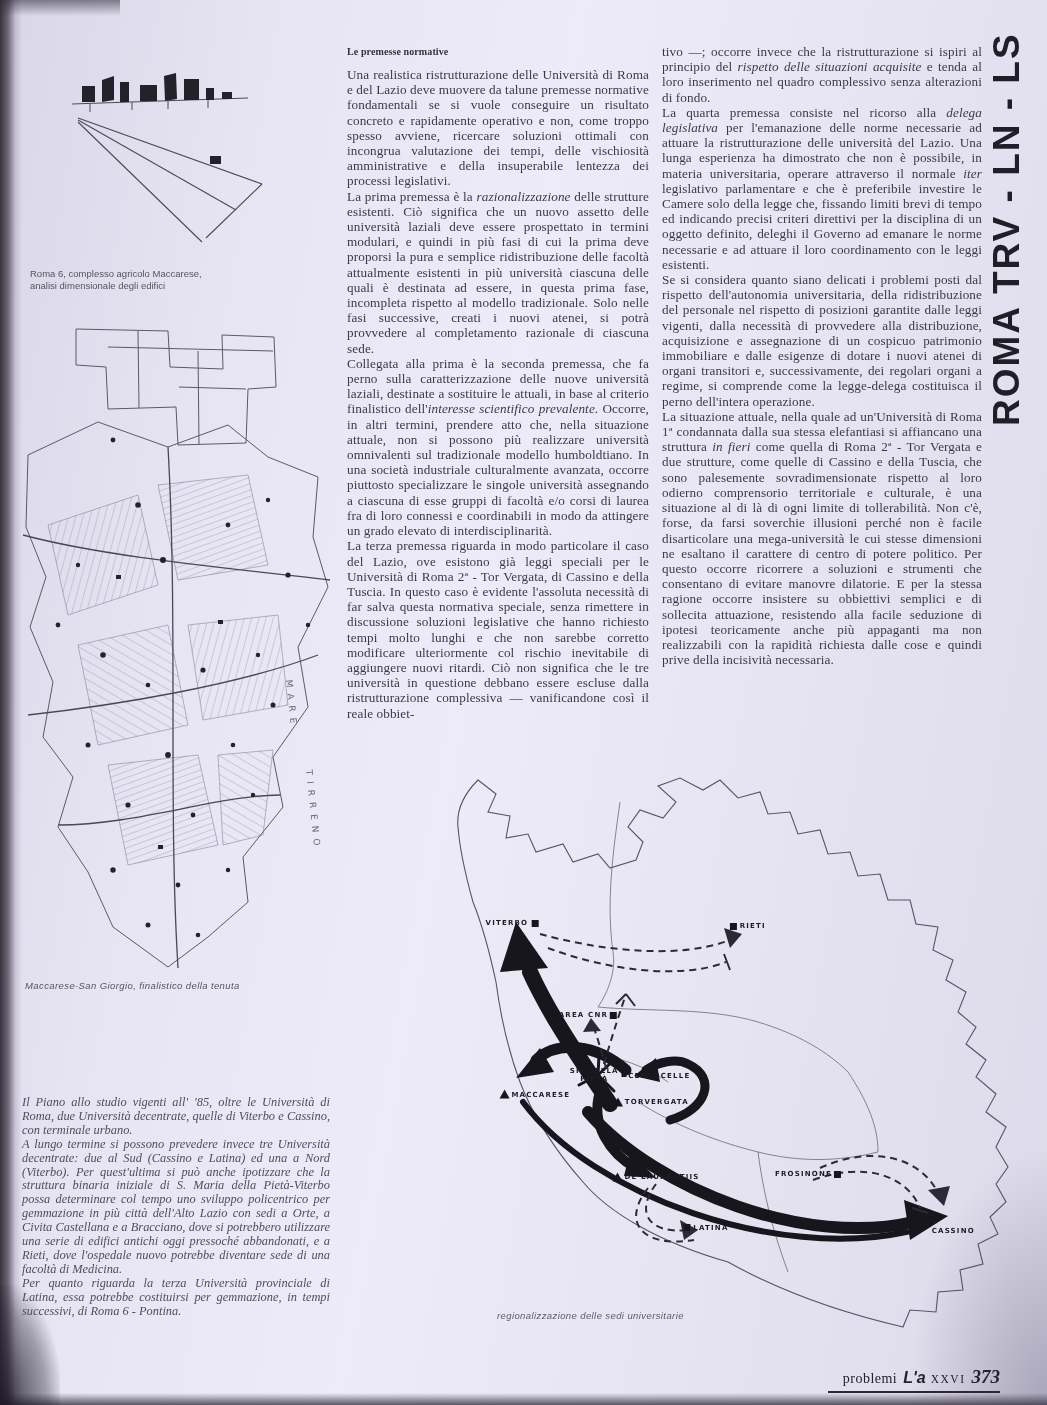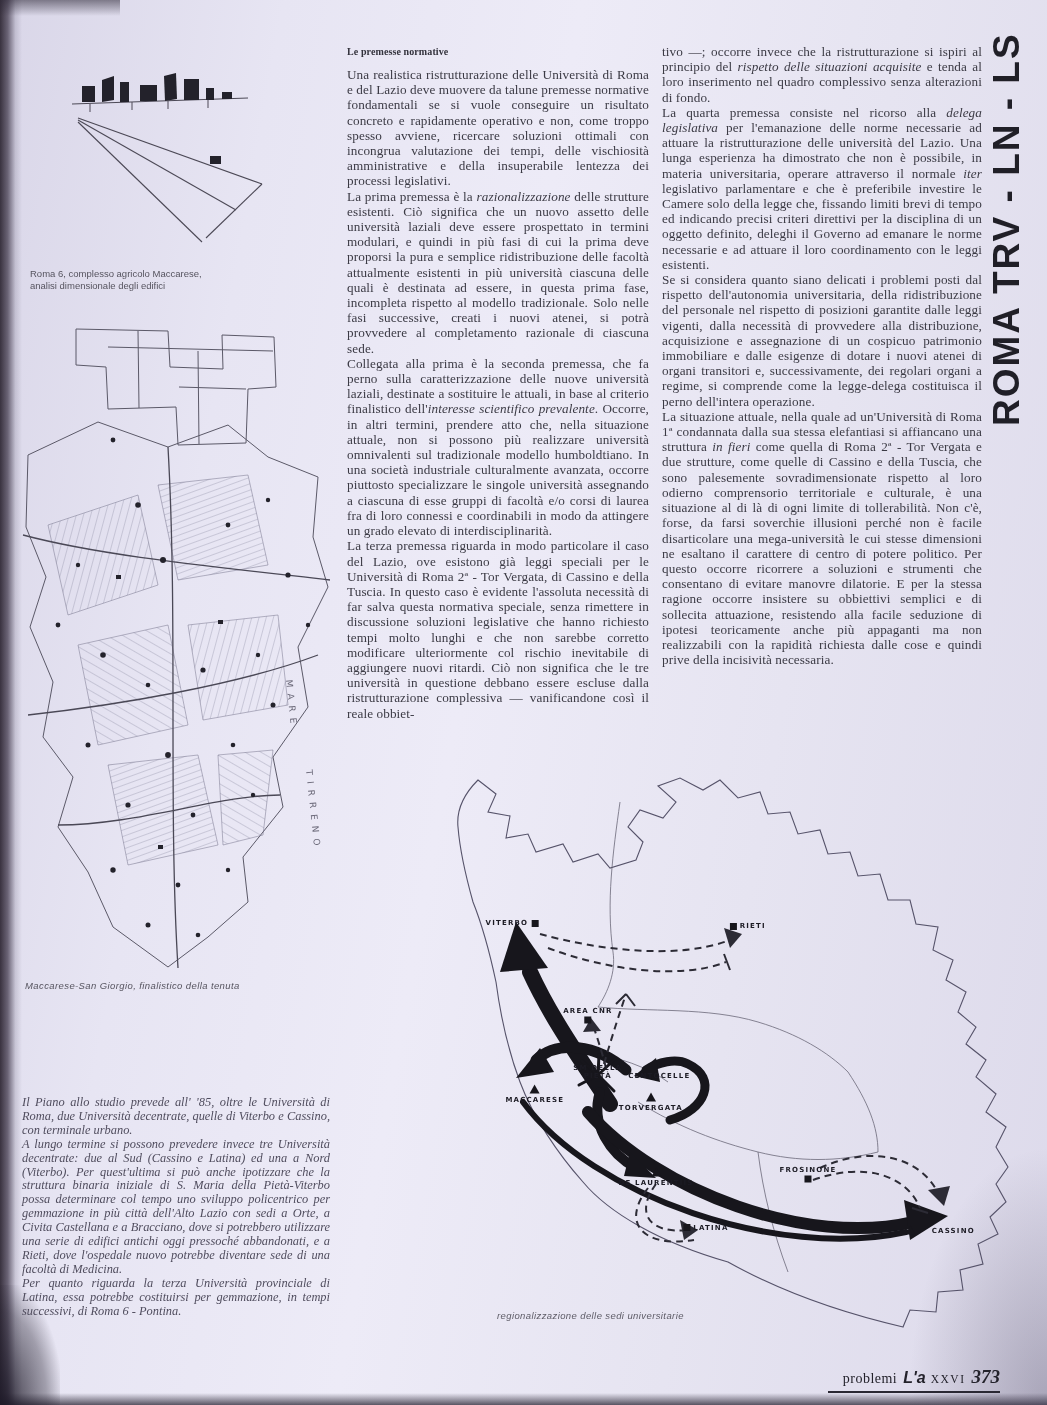--- a/index.html
+++ b/index.html
@@ -51,21 +51,21 @@
   
   .fig{position:absolute;}
   .fig-axon{left:60px;top:52px;width:250px;height:205px;}
   .fig-plani{left:18px;top:325px;width:318px;height:645px;}
   .fig-lazio{left:358px;top:772px;width:655px;height:560px;}
   .fig svg{display:block;width:100%;height:100%;}
 
   
   .map-node{position:absolute;transform:translate(-50%,-50%);display:flex;align-items:center;gap:3px;
     font-family:"DejaVu Sans", sans-serif;}
-  .pos-above,.pos-below{flex-direction:column;gap:2px;}
+  .pos-above,.pos-below{flex-direction:row;gap:2px;}
   .nlabel{font-size:7px;font-weight:bold;letter-spacing:1.2px;color:#1c1b24;white-space:nowrap;}
   .map-node[data-name="map-node-sm-della-pieta"] .nlabel{white-space:normal;width:50px;text-align:center;line-height:8px;}
   .m-square{width:7px;height:7px;background:#17161c;}
   .m-hub{width:5px;height:5px;background:#17161c;}
   .m-triangle{width:0;height:0;border-left:5px solid transparent;border-right:5px solid transparent;border-bottom:9px solid #17161c;}
 
   
   .footer{position:absolute;left:828px;top:1366px;width:172px;text-align:right;
     border-bottom:2px solid #2a2833;padding-bottom:3px;color:#23222b;white-space:nowrap;}
   .footer .f-label{font-size:14px;font-weight:normal;letter-spacing:.5px;}
@@ -186,21 +186,21 @@
           <rect x="140" y="520" width="5" height="4"></rect>
       </g>
 
       <text data-name="sea-label-mare" transform="rotate(84 268 355)" x="268" y="355" font-family="DejaVu Sans, sans-serif" font-size="9" letter-spacing="6" fill="#6a6878">MARE</text>
       <text data-name="sea-label-tirreno" transform="rotate(84 288 445)" x="288" y="445" font-family="DejaVu Sans, sans-serif" font-size="9" letter-spacing="6" fill="#6a6878">TIRRENO</text>
     </svg>
   </div>
   <div class="caption cap-plani" data-name="planimetria-caption">Maccarese-San Giorgio, finalistico della tenuta</div>
 
   <div class="sidenote" data-name="sidenote-block">
-    <p data-name="sidenote-paragraph">Il Piano allo studio prevede all' '85, oltre le Università di Roma, due Università decentrate, quelle di Viterbo e Cassino, con terminale urbano.</p>
+    <p data-name="sidenote-paragraph">Il Piano allo studio vigenti all' '85, oltre le Università di Roma, due Università decentrate, quelle di Viterbo e Cassino, con terminale urbano.</p>
     <p data-name="sidenote-paragraph">A lungo termine si possono prevedere invece tre Università decentrate: due al Sud (Cassino e Latina) ed una a Nord (Viterbo). Per quest'ultima si può anche ipotizzare che la struttura binaria iniziale di S. Maria della Pietà-Viterbo possa determinare col tempo uno sviluppo policentrico per gemmazione in più città dell'Alto Lazio con sedi a Orte, a Civita Castellana e a Bracciano, dove si potrebbero utilizzare una serie di edifici antichi oggi pressoché abbandonati, e a Rieti, dove l'ospedale nuovo potrebbe diventare sede di una facoltà di Medicina.</p>
     <p data-name="sidenote-paragraph">Per quanto riguarda la terza Università provinciale di Latina, essa potrebbe costituirsi per gemmazione, in tempi successivi, di Roma 6 - Pontina.</p>
   </div>
 
   <div class="col col1" data-name="article-column-1">
     <h2 class="article-heading" data-name="article-heading">Le premesse normative</h2>
     <p data-name="article-paragraph"><span>Una realistica ristrutturazione delle Università di Roma e del Lazio deve muovere da talune premesse normative fondamentali se si vuole conseguire un risultato concreto e rapidamente operativo e non, come troppo spesso avviene, ricercare soluzioni ottimali con incongrua valutazione dei tempi, delle vischiosità amministrative e della insuperabile lentezza dei processi legislativi.</span></p>
     <p data-name="article-paragraph"><span>La prima premessa è la </span><i>razionalizzazione</i><span> delle strutture esistenti. Ciò significa che un nuovo assetto delle università laziali deve essere prospettato in termini modulari, e quindi in più fasi di cui la prima deve proporsi la pura e semplice ridistribuzione delle facoltà attualmente esistenti in più università ciascuna delle quali è destinata ad essere, in questa prima fase, incompleta rispetto al modello tradizionale. Solo nelle fasi successive, creati i nuovi atenei, si potrà provvedere al completamento razionale di ciascuna sede.</span></p>
     <p data-name="article-paragraph"><span>Collegata alla prima è la seconda premessa, che fa perno sulla caratterizzazione delle nuove università laziali, destinate a sostituire le attuali, in base al criterio finalistico dell'</span><i>interesse scientifico prevalente</i><span>. Occorre, in altri termini, prendere atto che, nella situazione attuale, non si possono più realizzare università omnivalenti sul tradizionale modello humboldtiano. In una società industriale culturalmente avanzata, occorre piuttosto specializzare le singole università assegnando a ciascuna di esse gruppi di facoltà e/o corsi di laurea fra di loro connessi e coordinabili in modo da attingere un grado elevato di interdisciplinarità.</span></p>
     <p data-name="article-paragraph"><span>La terza premessa riguarda in modo particolare il caso del Lazio, ove esistono già leggi speciali per le Università di Roma 2ª - Tor Vergata, di Cassino e della Tuscia. In questo caso è evidente l'assoluta necessità di far salva questa normativa speciale, senza rimettere in discussione soluzioni legislative che hanno richiesto tempi molto lunghi e che non sarebbe corretto modificare ulteriormente col rischio inevitabile di aggiungere nuovi ritardi. Ciò non significa che le tre università in questione debbano essere escluse dalla ristrutturazione complessiva — vanificandone così il reale obbiet-</span></p>

